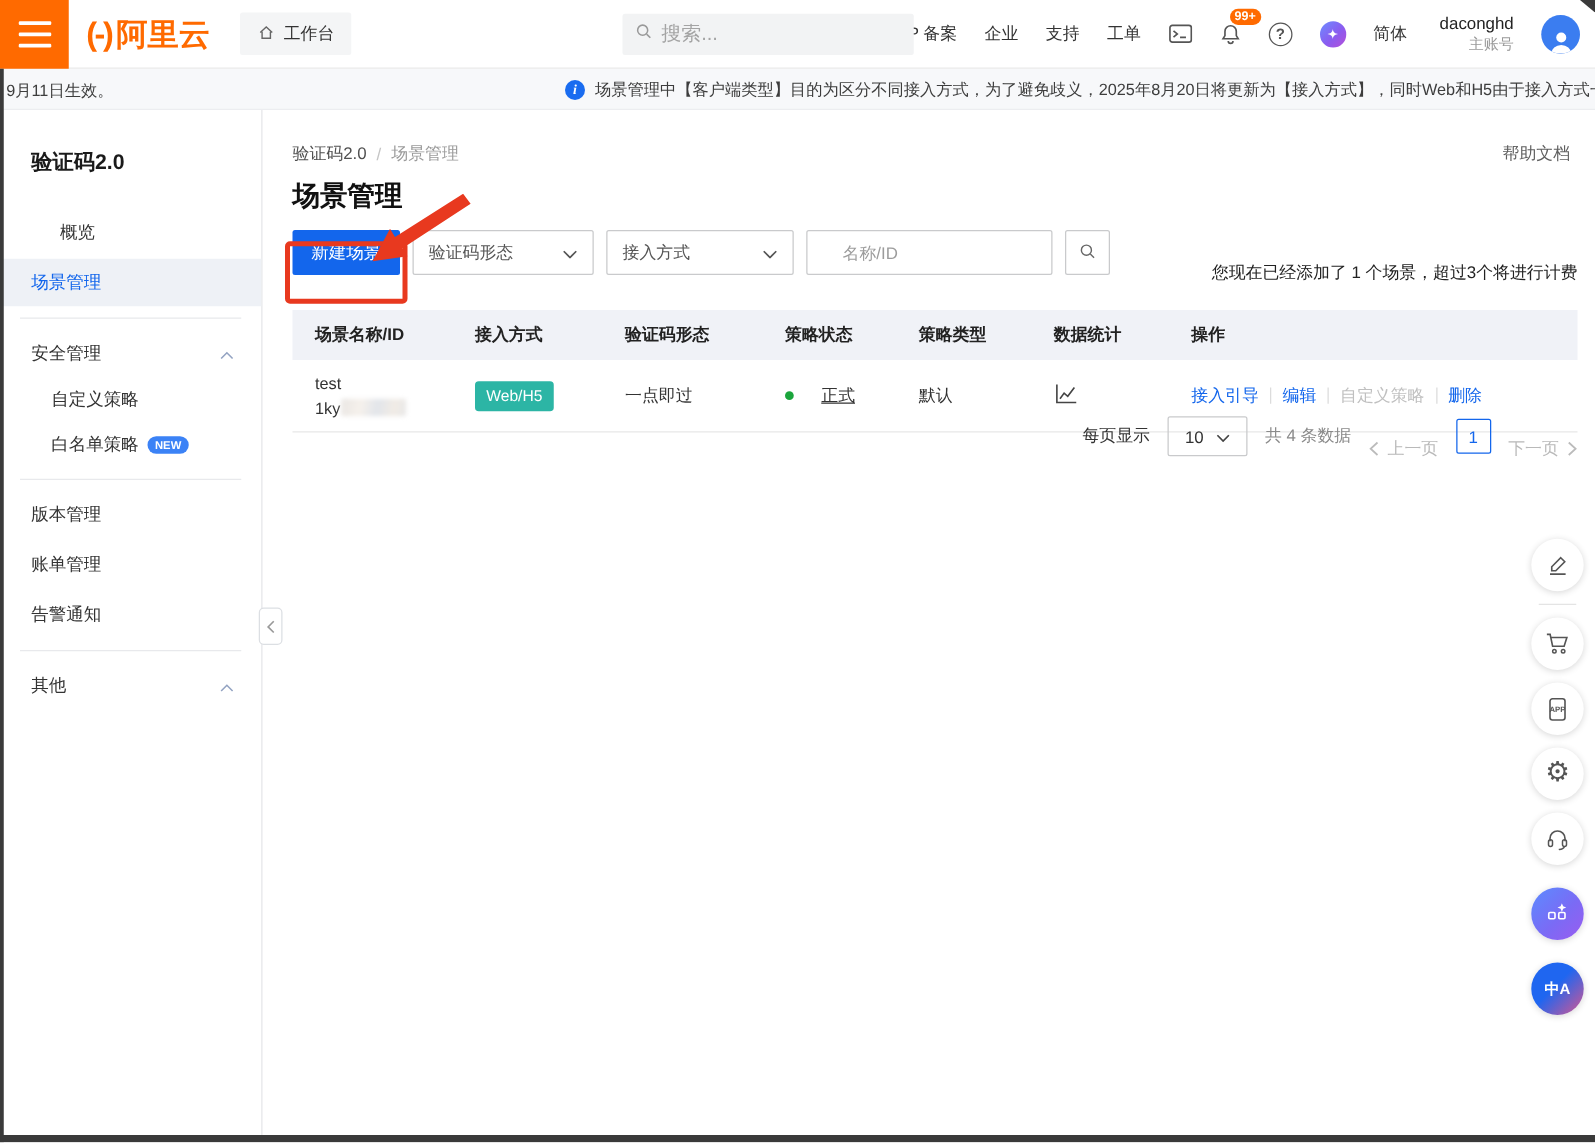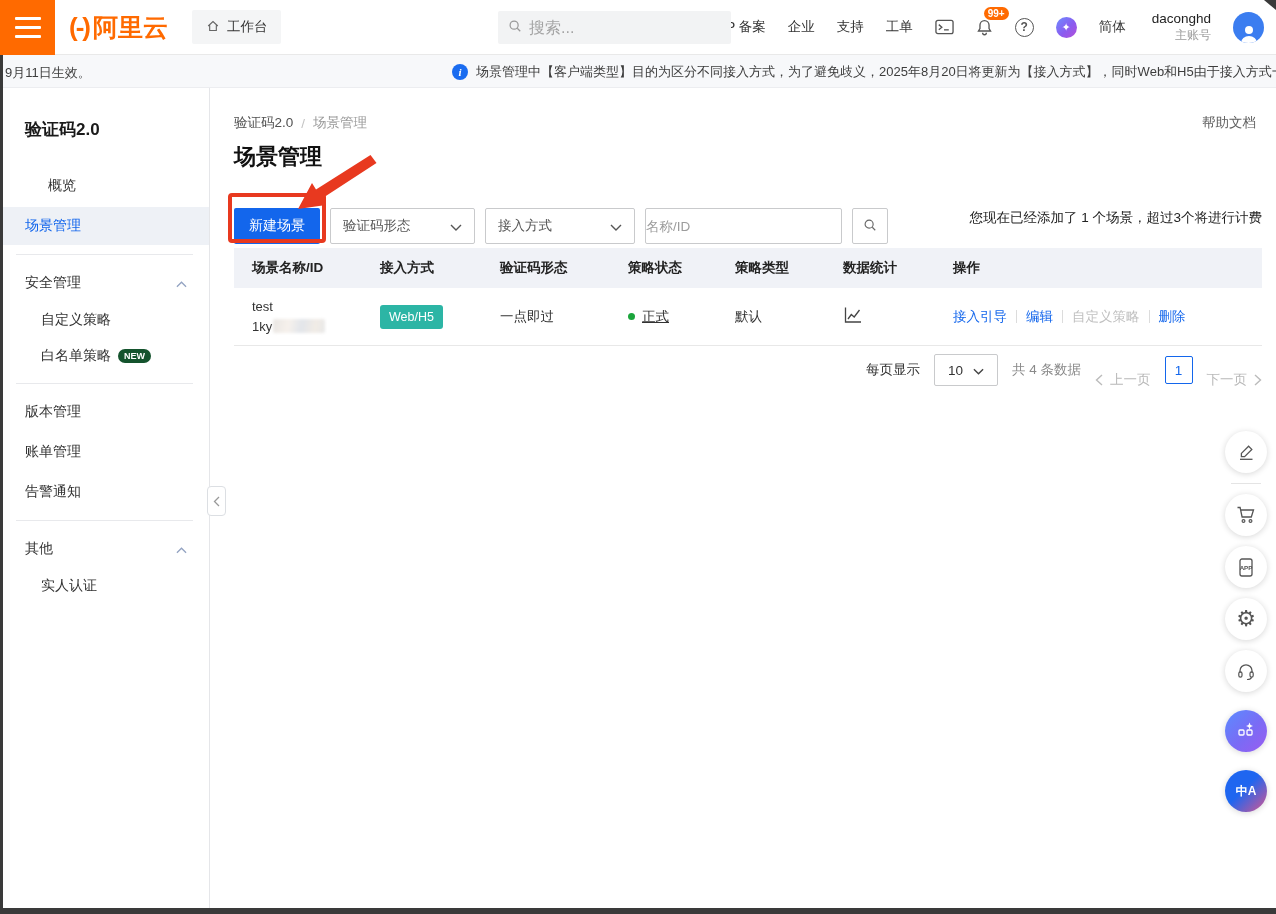--- a/index.html
+++ b/index.html
@@ -42,60 +42,60 @@
 
   
   .sidebar { position:absolute; left:0; top:88px; width:210px; bottom:6px; background:#fff; border-right:1px solid #e5e6e9; z-index:4; }
   .sb-title { padding:30px 0 0 25px; font-size:17px; font-weight:bold; color:#1a1a1a; }
   .sb-item { height:38px; display:flex; align-items:center; padding-left:25px; font-size:14px; color:#333; cursor:pointer; margin-top:2px; }
   .sb-item.first { margin-top:26px;padding-left:48px; }
   .sb-item.active { background:#eef1f6; color:#1366ec; }
   .sb-sub { height:36px; display:flex; align-items:center; padding-left:41px; font-size:14px; color:#333; cursor:pointer; gap:7px; }
   .sb-group { height:38px; display:flex; align-items:center; justify-content:space-between; padding:0 22px 0 25px; font-size:14px; color:#333; cursor:pointer; }
   .sb-div { height:1px; background:#e8e9ec; margin:9px 16px; }
-  .new-badge { background:#14532d; color:#fff; font-size:9px; font-weight:bold; border-radius:8px; padding:2px 6px; line-height:10px; }
+  .new-badge { background:#3b82f6; color:#fff; font-size:9px; font-weight:bold; border-radius:8px; padding:2px 6px; line-height:10px; }
   .sb-collapse { position:absolute; left:207px; top:486px; width:19px; height:30px; background:#fff; border:1px solid #dcdfe3; border-radius:4px; display:flex; align-items:center; justify-content:center; color:#999; cursor:pointer; z-index:6; }
 
   
   .crumb { position:absolute; left:234px; top:114px; font-size:13.5px; display:flex; gap:8px; align-items:center; }
   .crumb .c1 { color:#515151; cursor:pointer; }
   .crumb .sep { color:#c4c4c4; }
   .crumb .c2 { color:#9b9b9b; }
   .help-link { position:absolute; right:20px; top:114px; font-size:13.5px; color:#5f5f5f; cursor:pointer; }
   .page-title { position:absolute; left:234px; top:142px; font-size:22px; font-weight:bold; color:#111; }
 
-  .toolbar { position:absolute; left:234px; top:208px; display:flex; gap:10px; align-items:center; z-index:2; }
+  .toolbar { position:absolute; left:234px; top:184px; display:flex; gap:10px; align-items:center; z-index:2; }
   .btn-primary { width:86px; height:36px; background:#1366ec; color:#fff; border:none; border-radius:2px; font-size:14px; cursor:pointer; font-family:inherit; }
   .sel { height:36px; border:1px solid #c9cacc; border-radius:2px; background:#fff; display:flex; align-items:center; justify-content:space-between; padding:0 12px; font-size:13.5px; color:#555; cursor:pointer; }
   .sel.w1 { width:145px; } .sel.w2 { width:150px; }
-  .name-input { width:197px; height:36px; border:1px solid #c9cacc; border-radius:2px; padding:0 0; font-size:13.5px; color:#333; outline:none; font-family:inherit; }
+  .name-input { width:197px; height:36px; border:1px solid #c9cacc; border-radius:2px; padding:0 28px; font-size:13.5px; color:#333; outline:none; font-family:inherit; }
   .name-input::placeholder { color:#9c9c9c; }
   .search-btn { width:36px; height:36px; border:1px solid #c9cacc; border-radius:2px; background:#fff; display:flex; align-items:center; justify-content:center; cursor:pointer; }
   .quota { position:absolute; right:14px; top:209px; font-size:13.5px; color:#222; }
 
   .anno-box { position:absolute; left:228px; top:193px; width:98px; height:50px; border:4px solid #e8391f; border-radius:4px; z-index:3; pointer-events:none; }
   .anno-arrow { position:absolute; left:294px; top:155px; z-index:4; pointer-events:none; }
 
   .table { position:absolute; left:234px; top:248px; width:1028px; font-size:13.5px; }
   .t-head, .t-row { display:grid; grid-template-columns:146px 120px 128px 107px 108px 110px 1fr; align-items:center; }
   .t-head { background:#f0f2f7; height:40px; font-weight:bold; color:#222; }
   .t-head > div:first-child, .t-row > div:first-child { padding-left:18px; }
   .t-row { height:58px; border-bottom:1px solid #e8e8e8; color:#333; }
   .cell-name { line-height:20px; font-size:13px; color:#333; }
   .redacted { display:inline-block; width:52px; height:14px; border-radius:2px; vertical-align:-2px; margin-left:1px;
               background:linear-gradient(100deg,#e9e6e3,#f6f1ec 30%,#e2e5ea 55%,#f1ece6 80%,#e8e8e8); filter:blur(1.5px); }
   .badge-teal { display:inline-block; background:#2cb5a5; color:#fff; font-size:12.5px; padding:5px 9px; border-radius:3px; }
-  .status { display:flex; align-items:center; gap:7px;text-decoration:underline; }
+  .status { display:flex; align-items:center; gap:22px;text-decoration:underline; }
   .dot { width:7px; height:7px; border-radius:50%; background:#1ba53c; }
   .ops { display:flex; align-items:center; gap:9px; }
   .ops .lnk { color:#1366ec; cursor:pointer; white-space:nowrap; }
   .ops .lnk.disabled { color:#c0c0c0; cursor:default; }
   .op-sep { width:1px; height:13px; background:#dcdcdc; }
 
-  .pagination { position:absolute; left:234px; top:352px; width:1028px; height:36px; display:flex; justify-content:flex-end; align-items:center; gap:14px; font-size:13.5px; color:#333; }
+  .pagination { position:absolute; left:234px; top:331px; width:1028px; height:36px; display:flex; justify-content:flex-end; align-items:center; gap:14px; font-size:13.5px; color:#333; }
   .pg-sel { width:64px; height:32px; border:1px solid #c9cacc; border-radius:2px; display:flex; align-items:center; justify-content:center; gap:10px; cursor:pointer; }
   .pg-total { color:#8a8a8a; }
   .pg-nav { display:flex; align-items:center; gap:7px; color:#b9b9b9; cursor:default;margin-top:20px; }
   .pg-page { width:28px; height:28px; border:1px solid #1366ec; border-radius:2px; color:#1366ec; display:flex; align-items:center; justify-content:center; cursor:pointer; }
 
   
   .floats { position:absolute; right:8px; top:431px; width:44px; display:flex; flex-direction:column; align-items:center; gap:10px; z-index:20; }
   .fcircle { width:42px; height:42px; border-radius:50%; background:#fff; box-shadow:0 1px 6px rgba(0,0,0,.16); display:flex; align-items:center; justify-content:center; color:#555; cursor:pointer; }
   .fdiv { width:30px; height:1px; background:#e4e4e4; }
   .fcircle.ai { background:linear-gradient(135deg,#5b8cff 0%,#7a6bf5 55%,#9a5cf0 100%); margin-top:8px; }
@@ -214,23 +214,20 @@
     <div class="sb-item">
         <span>告警通知</span>
       </div>
     <div class="sb-div"></div>
     <div class="sb-group">
       <span>其他</span>
       <span><svg width="11" height="7" viewBox="0 0 12 7">
             <path d="M1 6 L6 1 L11 6" fill="none" stroke="#93a3c2" stroke-width="1.4"></path>
           </svg></span>
     </div>
-    <div class="sb-sub">
-        <span>实人认证</span>
-      </div>
   </div>
   <div class="sb-collapse">
     <svg width="7" height="11" viewBox="0 0 7 11">
         <path d="M6 1 L1.5 5.5 L6 10" fill="none" stroke="#999" stroke-width="1.3"></path>
       </svg>
   </div>
 
   <div class="crumb">
     <span class="c1">验证码2.0</span>
     <span class="sep">/</span>

